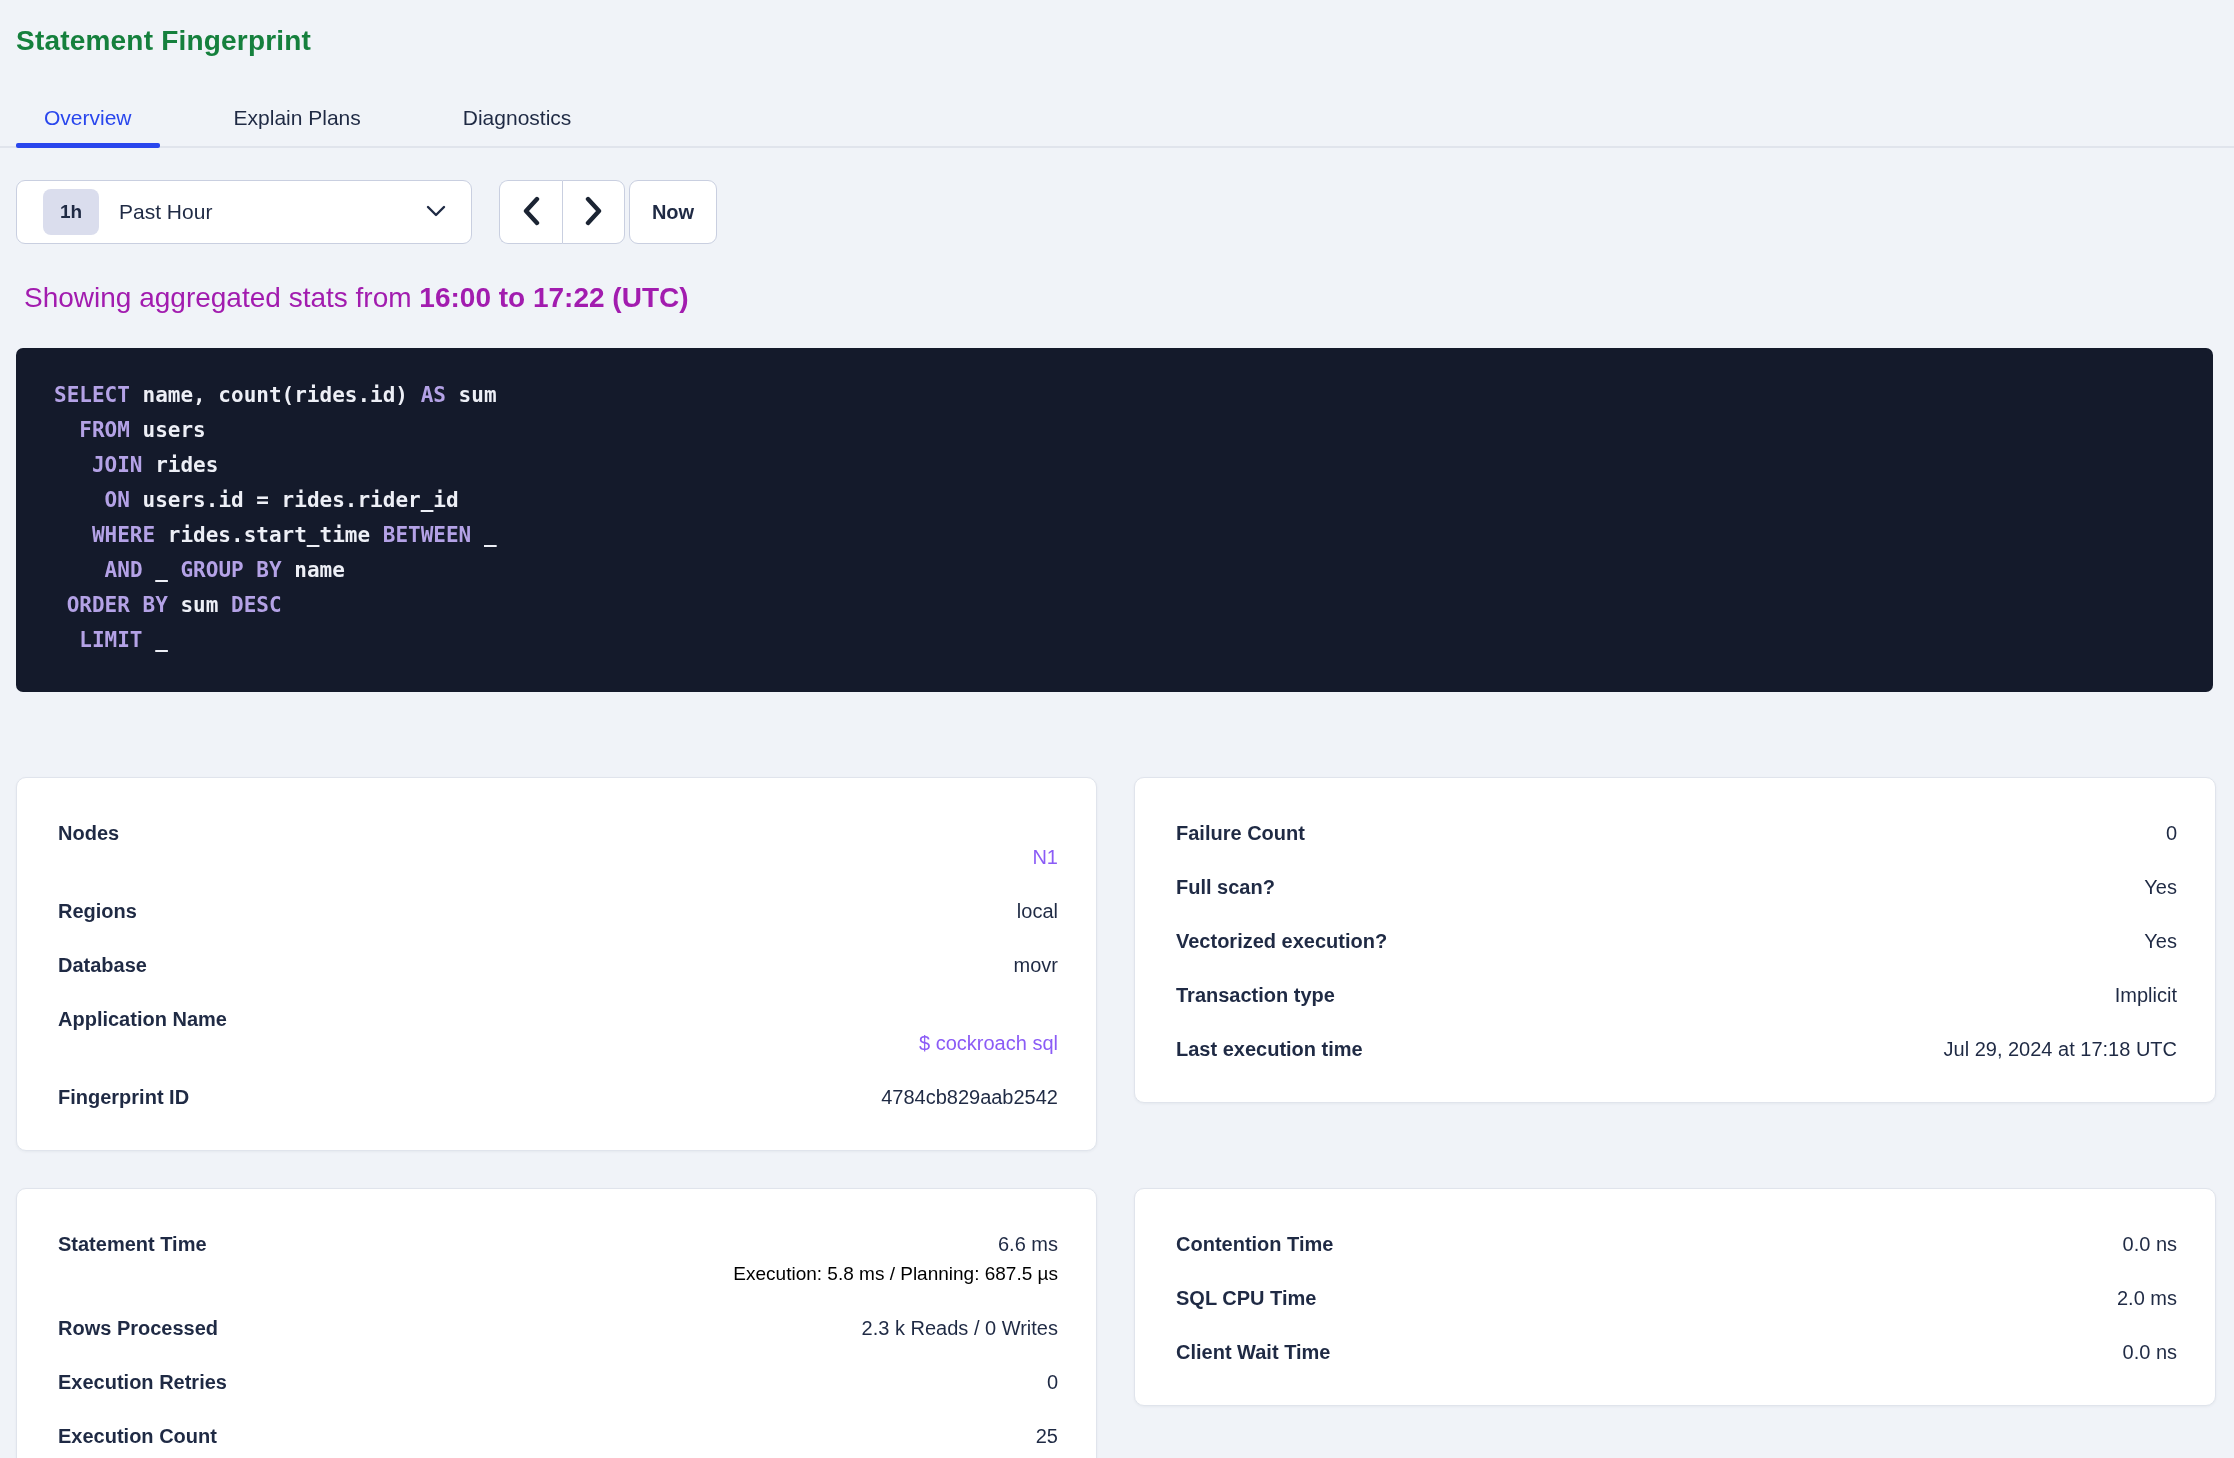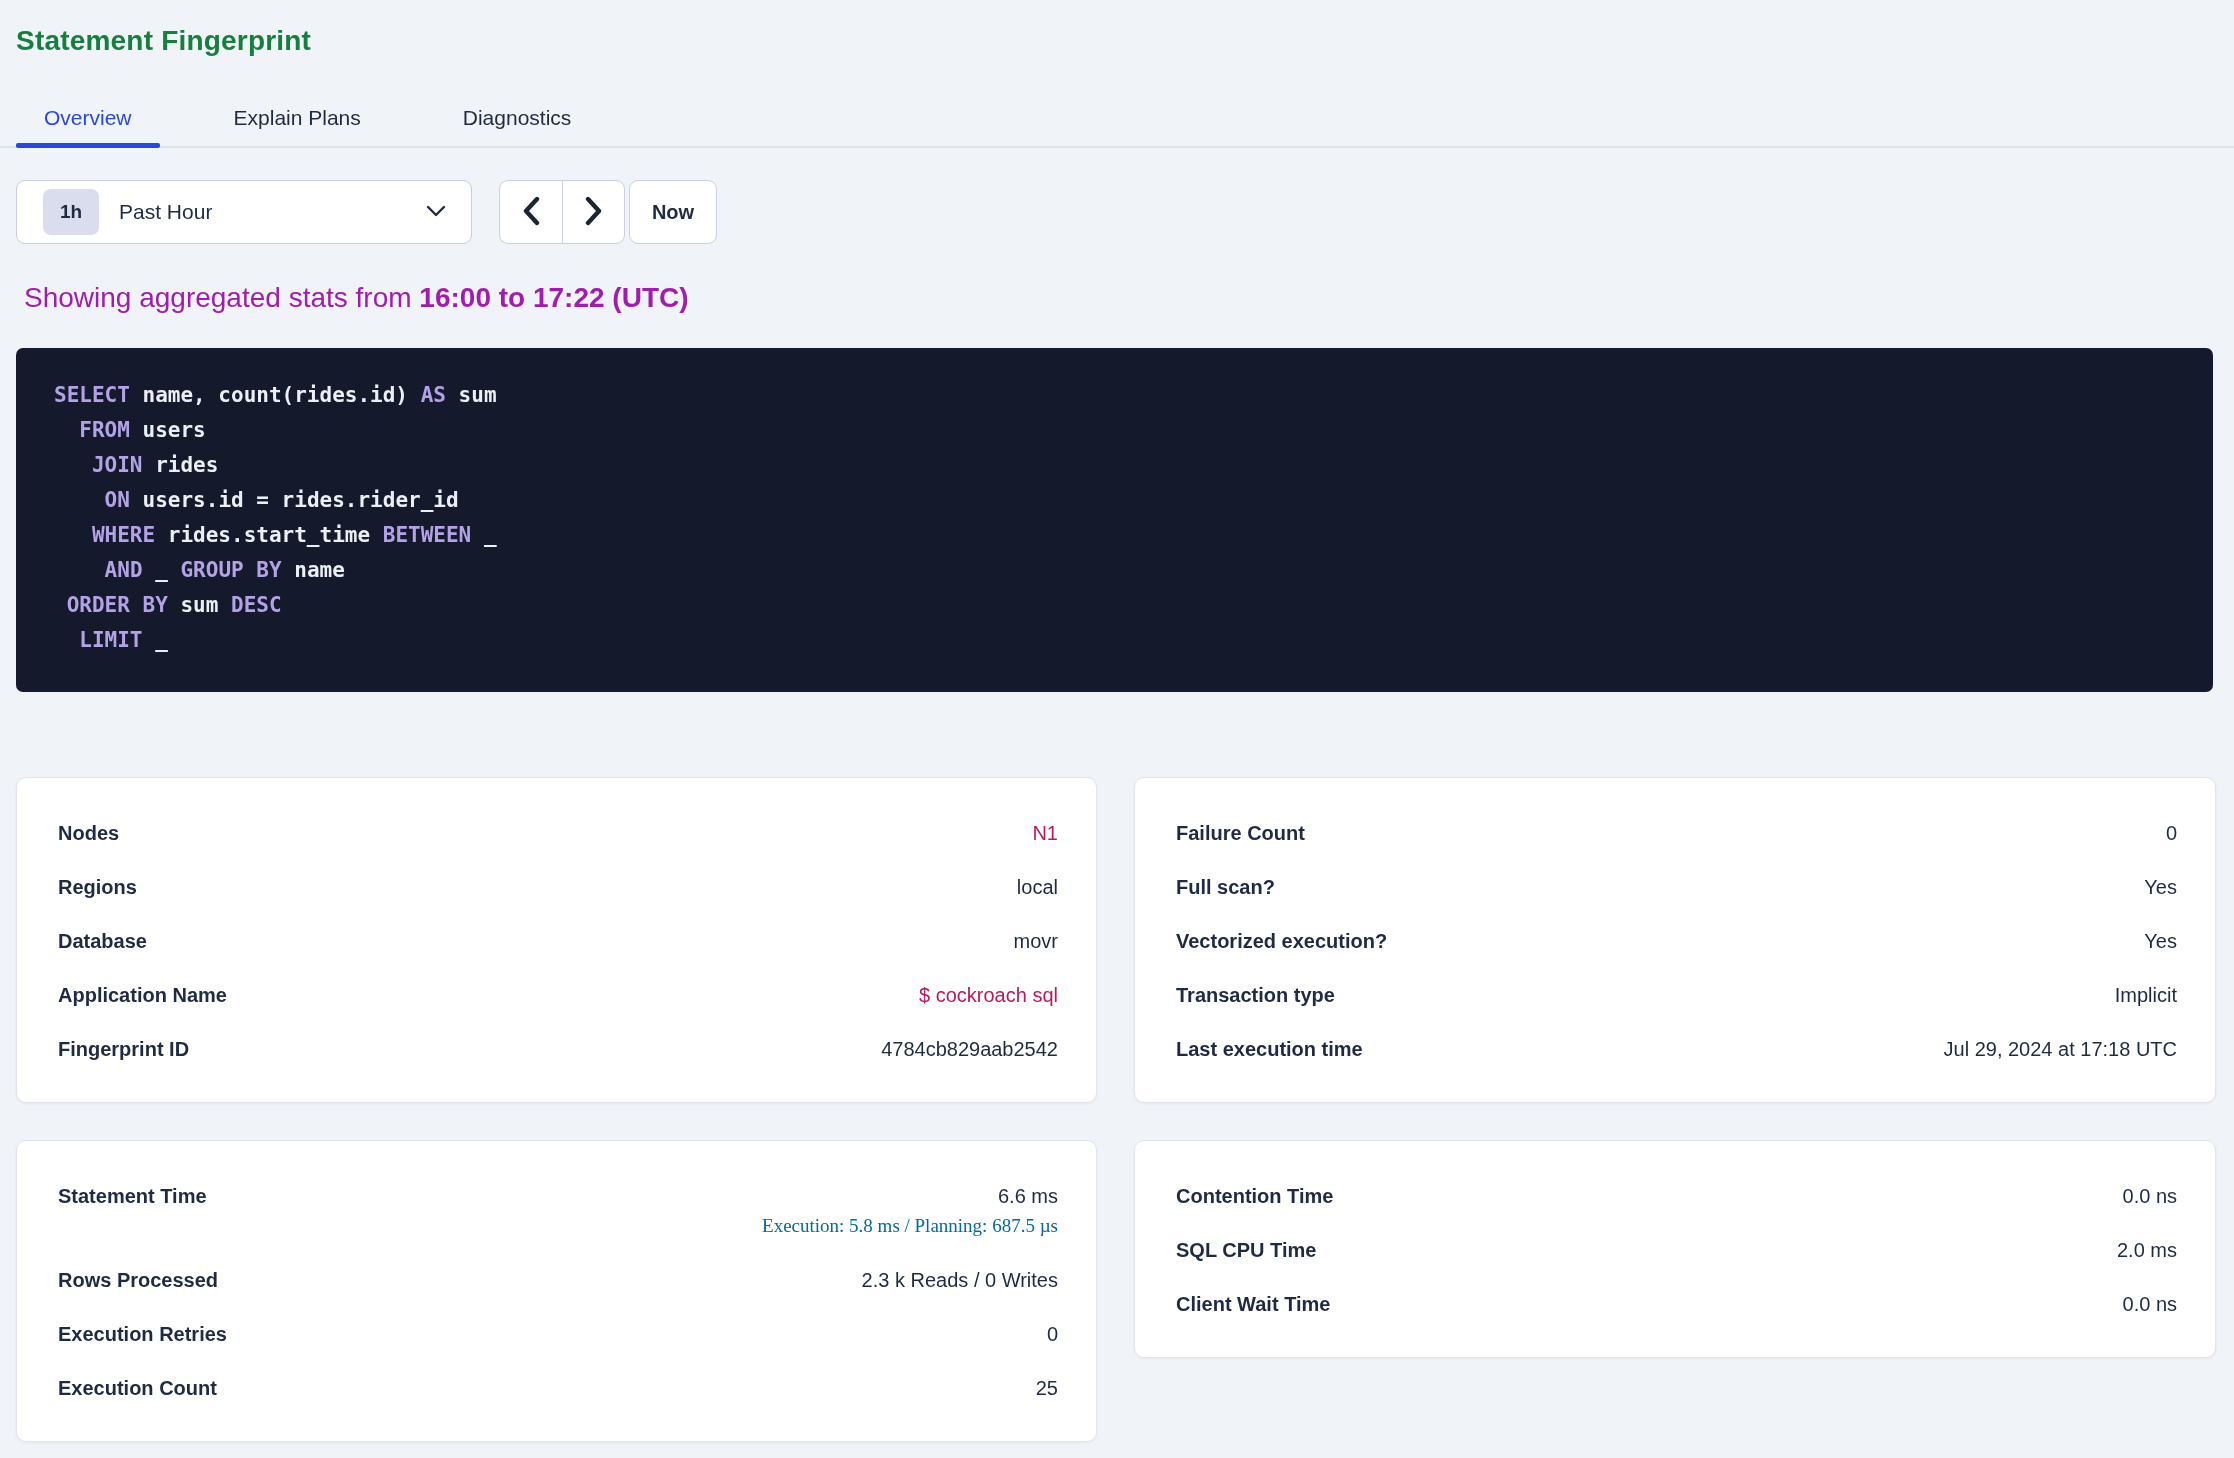--- a/index.html
+++ b/index.html
@@ -113,22 +113,22 @@
     box-shadow:0 1px 3px rgba(27,36,51,0.05);
     padding:28px 38px 26px 41px;
   }
   .card-row {
     display:flex; justify-content:space-between; align-items:flex-start;
     padding:13px 0;
   }
   .row-label { font-size:20px; font-weight:700; color:#1f2a44; line-height:28px; }
   .row-value { font-size:20px; color:#1f2a44; line-height:28px; text-align:right; }
   .row-value-wrap { display:flex; flex-direction:column; align-items:flex-end; }
-  .row-sub { font-size:19px; color:#0369a1; line-height:28px; margin-top:2px; text-align:right;font-family:Liberation Serif, serif; }
-  a.value-link { color:#be185d; text-decoration:none; }
+  .row-sub { font-size:19px; color:#000000; line-height:28px; margin-top:2px; text-align:right; }
+  a.value-link { color:#8b5cf6; text-decoration:none;margin-top:24px; }
 </style>
 </head>
 <body>
 
 <div id="app">
 
   <h1 class="page-title">Statement Fingerprint</h1>
 
   <div class="tabs">
     <button class="tab active">Overview</button>

